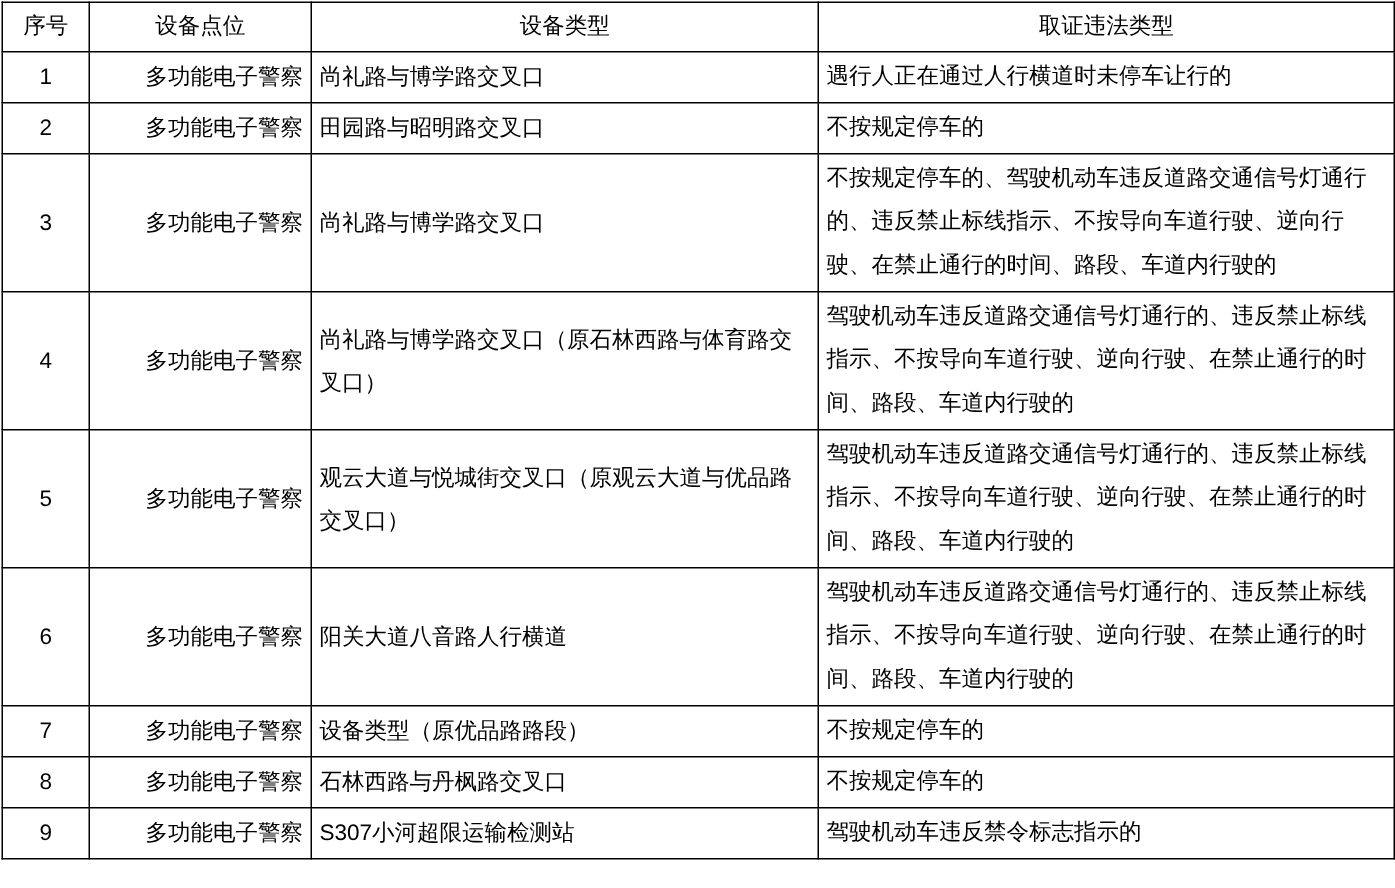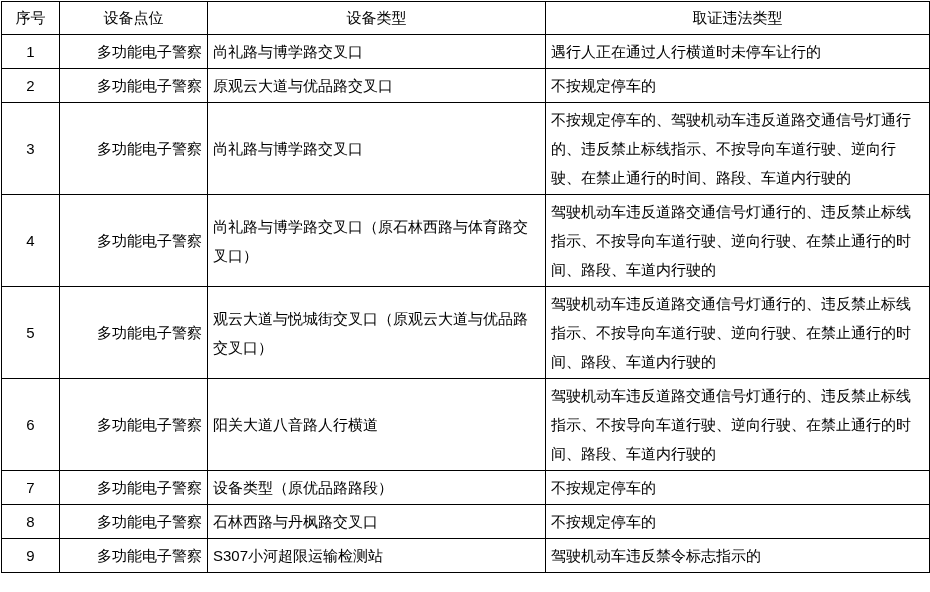--- a/index.html
+++ b/index.html
@@ -50,20 +50,21 @@
     text-align: center;
   }
   td.type {
     text-align: right;
   }
   td.site {
     text-align: left;
   }
   td.viol {
     text-align: left;
+    font-family: Liberation Mono, monospace;
   }
 </style>
 </head>
 <body>
 
 <div class="sheet">
   <table class="device-table">
     <colgroup>
       <col class="c-index">
       <col class="c-type">
@@ -81,21 +82,21 @@
     <tbody>
       <tr>
         <td class="idx">1</td>
         <td class="type">多功能电子警察</td>
         <td class="site">尚礼路与博学路交叉口</td>
         <td class="viol">遇行人正在通过人行横道时未停车让行的</td>
       </tr>
       <tr>
         <td class="idx">2</td>
         <td class="type">多功能电子警察</td>
-        <td class="site">原观云大道与优品路交叉口</td>
+        <td class="site">田园路与昭明路交叉口</td>
         <td class="viol">不按规定停车的</td>
       </tr>
       <tr>
         <td class="idx">3</td>
         <td class="type">多功能电子警察</td>
         <td class="site">尚礼路与博学路交叉口</td>
         <td class="viol">不按规定停车的、驾驶机动车违反道路交通信号灯通行的、违反禁止标线指示、不按导向车道行驶、逆向行驶、在禁止通行的时间、路段、车道内行驶的</td>
       </tr>
       <tr>
         <td class="idx">4</td>

